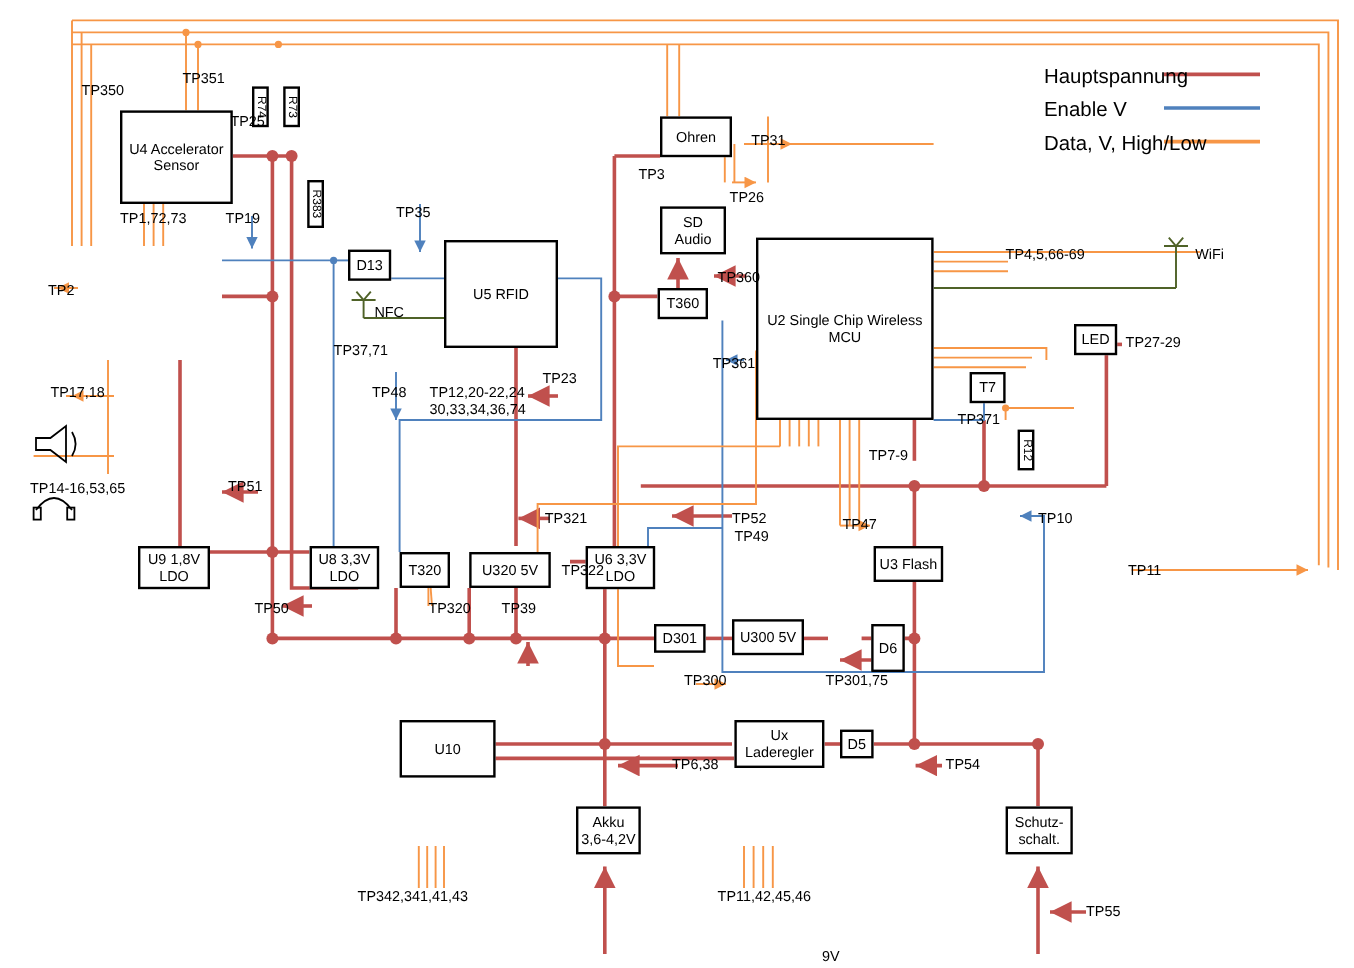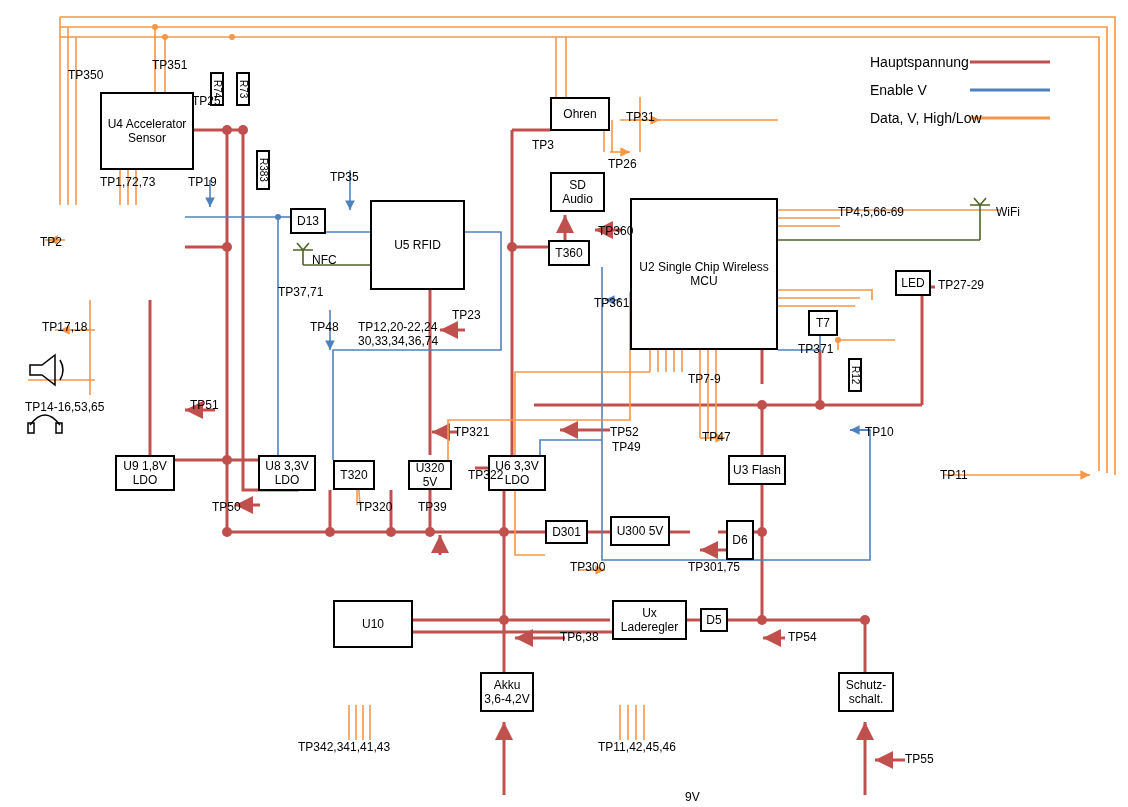--- a/index.html
+++ b/index.html
@@ -10,21 +10,21 @@
   svg{position:absolute;top:0;left:0}
   .pwr{stroke:#C0504D;stroke-width:3;fill:none}
   .en {stroke:#4F81BD;stroke-width:1.6;fill:none}
   .dat{stroke:#F79646;stroke-width:1.6;fill:none}
   .ant{stroke:#4F6228;stroke-width:1.6;fill:none}
   .arr{fill:#C0504D}
   .arrb{fill:#4F81BD}
   .arro{fill:#F79646}
   .node{fill:#C0504D}
   .legline{stroke-width:3}
-  .legend{position:absolute;font-size:14px}
+  .legend{position:absolute;font-size:17px}
 </style>
 </head>
 <body>
 
 <div id="canvas">
 
 <svg width="1128" height="807">
   <defs>
     <marker id="ar" markerWidth="8" markerHeight="8" refX="6" refY="3" orient="auto">
           <path d="M0 0 L6 3 L0 6 Z" class="arr"></path>
@@ -223,21 +223,21 @@
 <div class="block" style="left:548px;top:240px;width:42px;height:26px">T360</div>
 <div class="block" style="left:630px;top:198px;width:148px;height:152px">U2 Single Chip
 Wireless MCU</div>
 <div class="block" style="left:895px;top:270px;width:36px;height:26px">LED</div>
 <div class="block" style="left:808px;top:310px;width:30px;height:26px">T7</div>
 <div class="block" style="left:115px;top:455px;width:60px;height:36px">U9 1,8V
 LDO</div>
 <div class="block" style="left:258px;top:455px;width:58px;height:36px">U8 3,3V
 LDO</div>
 <div class="block" style="left:333px;top:460px;width:42px;height:30px">T320</div>
-<div class="block" style="left:408px;top:460px;width:44px;height:30px">U320 5V</div>
+<div class="block" style="left:391px;top:460px;width:68px;height:30px">U320 5V</div>
 <div class="block" style="left:488px;top:455px;width:58px;height:36px">U6 3,3V
 LDO</div>
 <div class="block" style="left:728px;top:455px;width:58px;height:30px">U3 Flash</div>
 <div class="block" style="left:545px;top:520px;width:43px;height:24px">D301</div>
 <div class="block" style="left:610px;top:516px;width:60px;height:30px">U300 5V</div>
 <div class="block" style="left:726px;top:520px;width:28px;height:40px">D6</div>
 <div class="block" style="left:333px;top:600px;width:80px;height:48px">U10</div>
 <div class="block" style="left:612px;top:600px;width:75px;height:40px">Ux
 Laderegler</div>
 <div class="block" style="left:700px;top:608px;width:28px;height:24px">D5</div>
@@ -270,21 +270,21 @@
 <span class="lbl" style="left:212px;top:500px">TP50</span>
 <span class="lbl" style="left:357px;top:500px">TP320</span>
 <span class="lbl" style="left:468px;top:468px">TP322</span>
 <span class="lbl" style="left:418px;top:500px">TP39</span>
 <span class="lbl" style="left:454px;top:425px">TP321</span>
 <span class="lbl" style="left:610px;top:425px">TP52</span>
 <span class="lbl" style="left:612px;top:440px">TP49</span>
 <span class="lbl" style="left:702px;top:430px">TP47</span>
 <span class="lbl" style="left:865px;top:425px">TP10</span>
 <span class="lbl" style="left:940px;top:468px">TP11</span>
-<span class="lbl" style="left:688px;top:372px">TP7-9</span>
+<span class="lbl" style="left:724px;top:372px">TP7-9</span>
 <span class="lbl" style="left:570px;top:560px">TP300</span>
 <span class="lbl" style="left:688px;top:560px">TP301,75</span>
 <span class="lbl" style="left:560px;top:630px">TP6,38</span>
 <span class="lbl" style="left:298px;top:740px">TP342,341,41,43</span>
 <span class="lbl" style="left:598px;top:740px">TP11,42,45,46</span>
 <span class="lbl" style="left:788px;top:630px">TP54</span>
 <span class="lbl" style="left:905px;top:752px">TP55</span>
 <span class="lbl" style="left:626px;top:110px">TP31</span>
 <span class="lbl" style="left:532px;top:138px">TP3</span>
 <span class="lbl" style="left:608px;top:157px">TP26</span>

